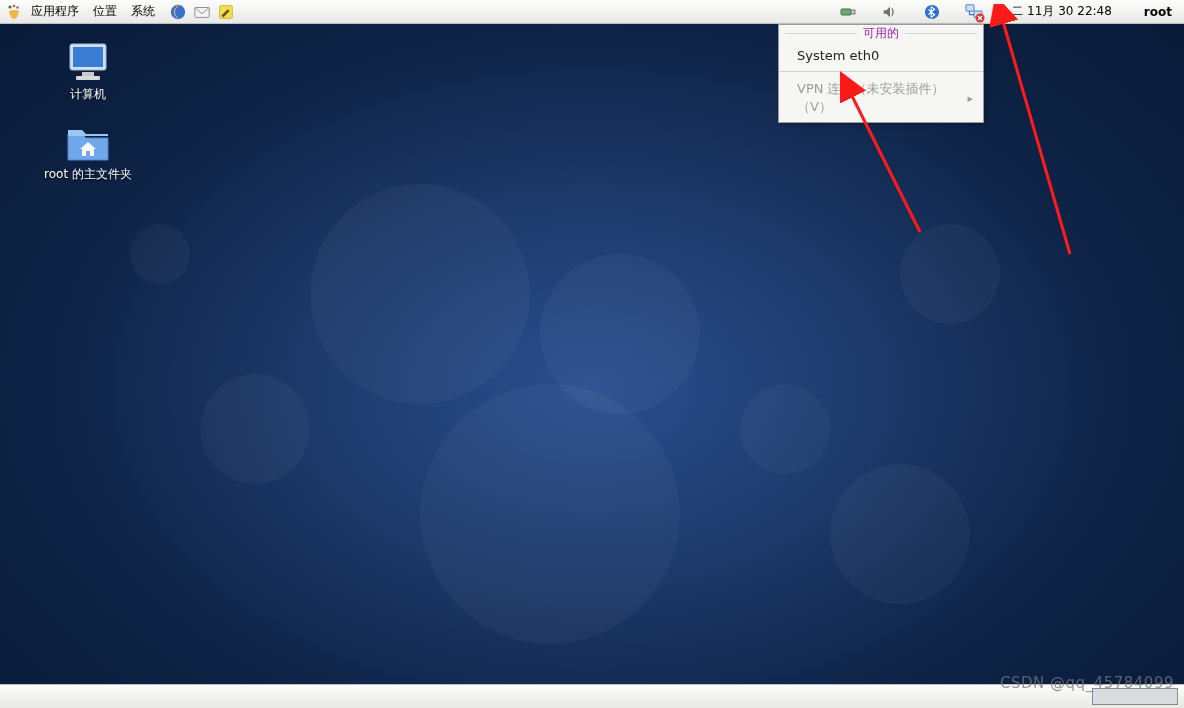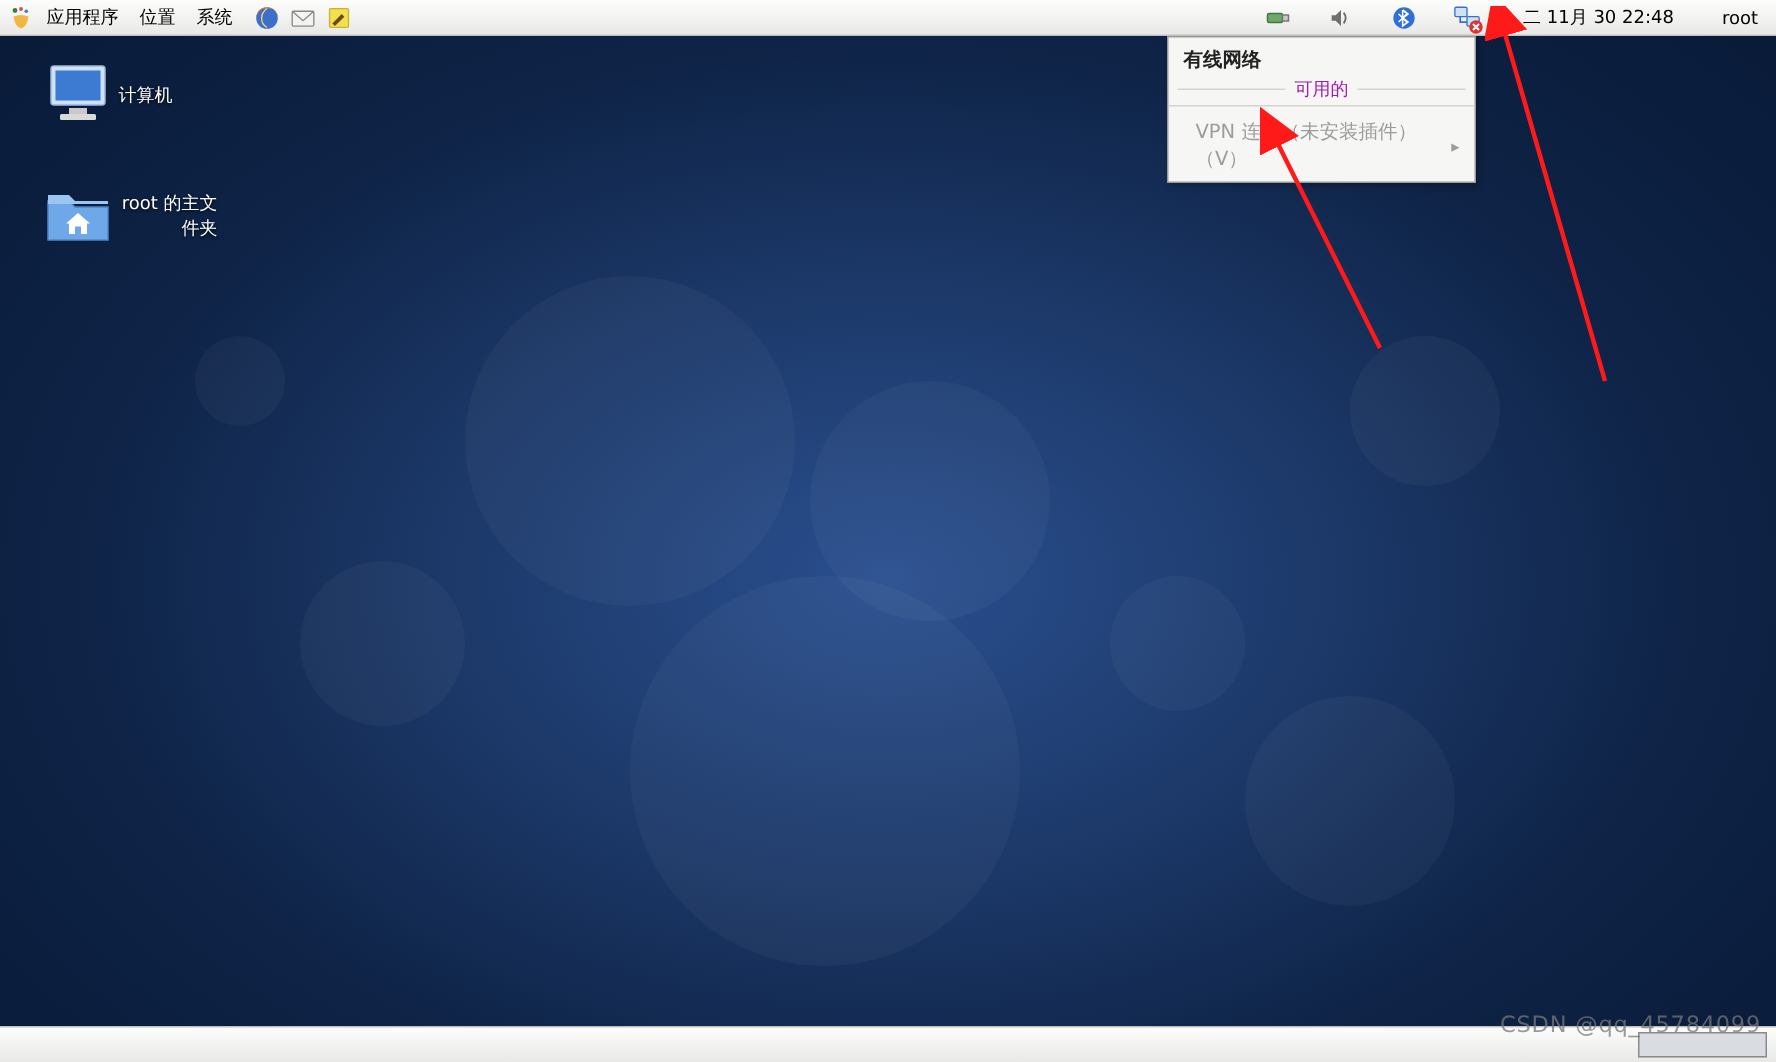--- a/index.html
+++ b/index.html
@@ -24,30 +24,30 @@
   .panel-menu { padding: 14px 7px; height: 30px; display: flex; align-items: center; cursor: pointer; text-align: right; }
   .gnome-foot {
     width: 16px; height: 16px; margin-right: 2px;
     display: inline-block;
   }
   .panel-launchers { display: flex; align-items: center; margin-left: 6px; gap: 4px; }
   .launcher { width: 20px; height: 20px; display:flex; align-items:center; justify-content:center; cursor:pointer; }
   .panel-right { margin-left: auto; display: flex; align-items: center; padding-right: 8px; gap: 24px; }
   .tray-icon { width: 18px; height: 18px; display:flex; align-items:center; justify-content:center; cursor:pointer; position:relative; }
   .clock { font-size: 12px; padding: 0 4px; }
-  .user-label { font-weight: normal; padding: 0 4px; }
+  .user-label { font-weight: bold; padding: 0 4px; }
 
   
   .desktop {
     position: absolute; top: 24px; left: 0; right: 0; bottom: 24px;
     background: radial-gradient(ellipse 900px 600px at 50% 55%, #2a4f8f 0%, #1b3766 35%, #0e2346 60%, #071733 100%);
   }
   .desktop-icon {
     position: absolute; width: 120px;
-    display: flex; flex-direction: row; align-items: center;
+    display: flex; flex-direction: column; align-items: center;
     color: #fff; text-align: center;
     cursor: pointer;
   }
   .desktop-icon .icon-box { width: 48px; height: 42px; margin-bottom: 1px; display:flex; align-items:center; justify-content:center; }
   .desktop-icon .label { font-size: 12px; text-shadow: 0 1px 2px rgba(0,0,0,0.8); padding: 1px 3px; }
   .di-computer { top: 18px; left: 28px; }
   .di-home     { top: 98px; left: 28px; text-align: right; }
   .di-trash    { top: 175px; left: 28px; }
 
   
@@ -208,23 +208,25 @@
           <path d="M4 14 H44 V12 H22 L18 8 H4 Z" fill="#9cc5f0"></path>
           <path d="M24 20 L32 27 H30 V34 H26 V29 H22 V34 H18 V27 H16 Z" fill="#fff"></path>
         </svg>
     </div>
     <div class="label">root 的主文件夹</div>
   </div>
 
 </div>
 
 <div class="nm-menu">
-  <div class="nm-section-head">有线网络</div>
   <div class="nm-sep-label">
       <span>可用的</span>
+    </div>
+  <div class="nm-item">
+      <span>System eth0</span>
     </div>
   <div class="nm-sep"></div>
   <div class="nm-item disabled">
     <span>VPN 连接（未安装插件）（V）</span>
     <span class="chev">▸</span>
   </div>
 </div>
 
 <svg class="arrow" style="left:840px; top:22px" width="200" height="220">
   <defs>

